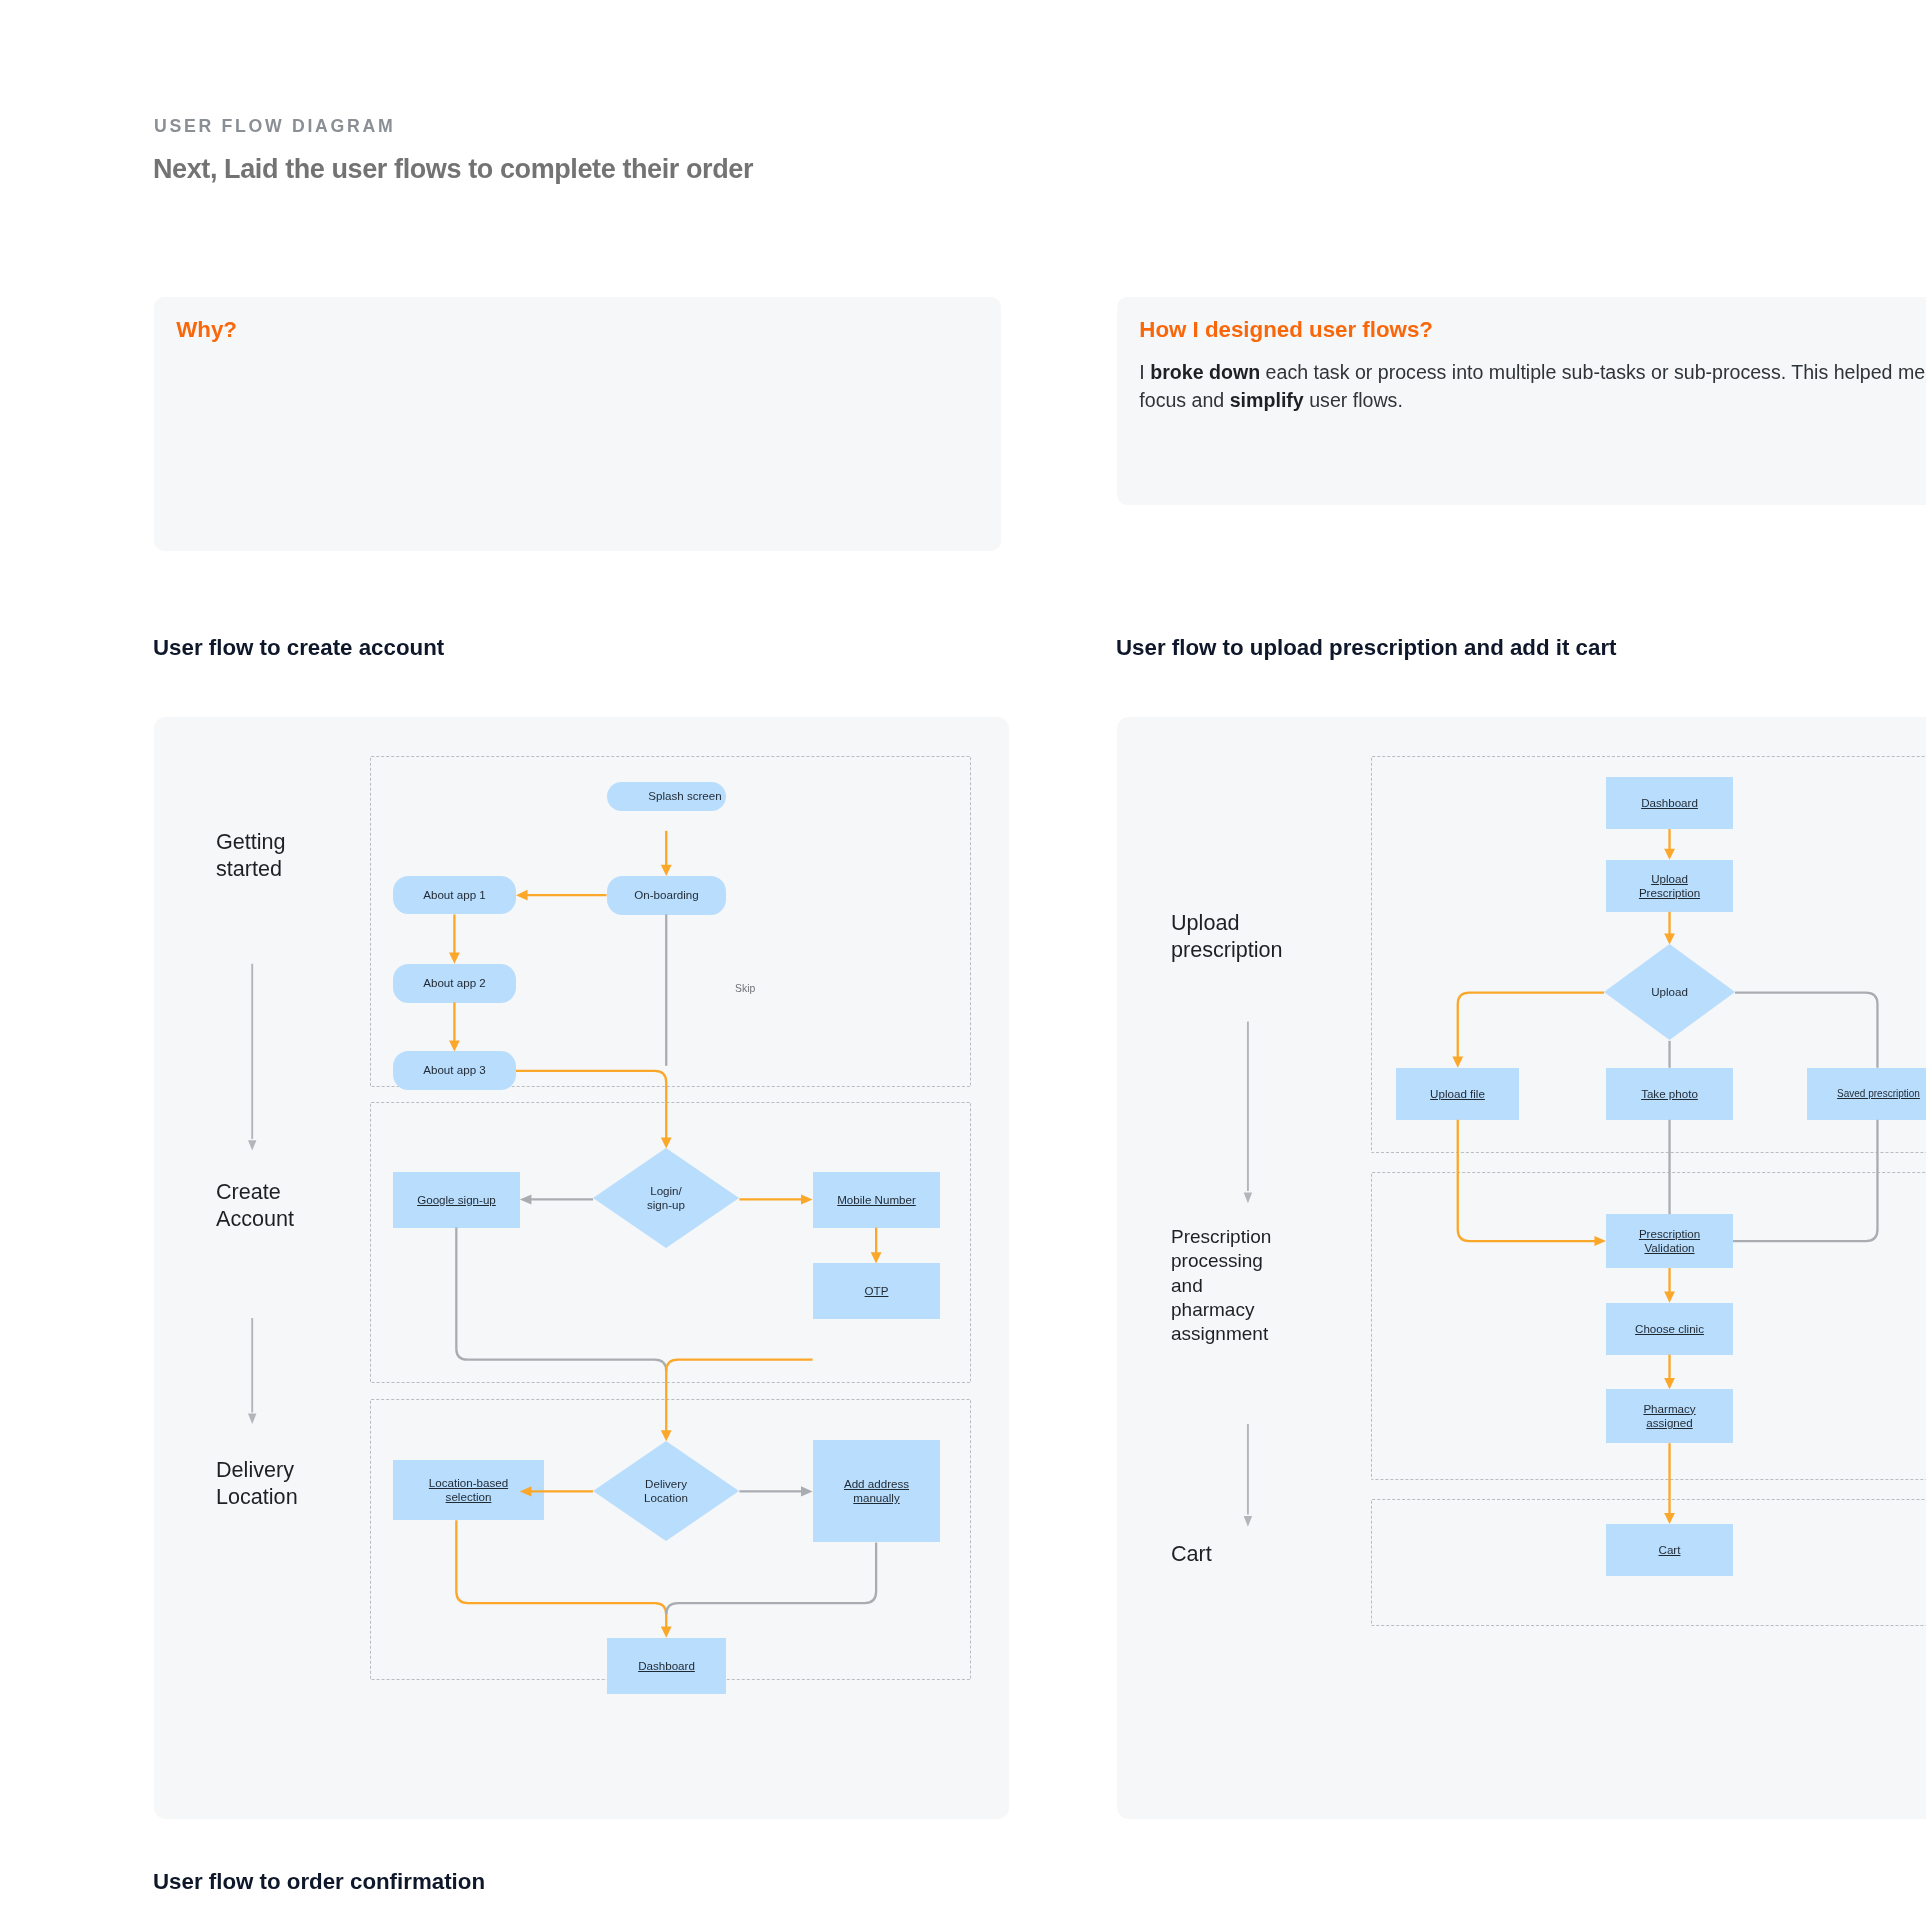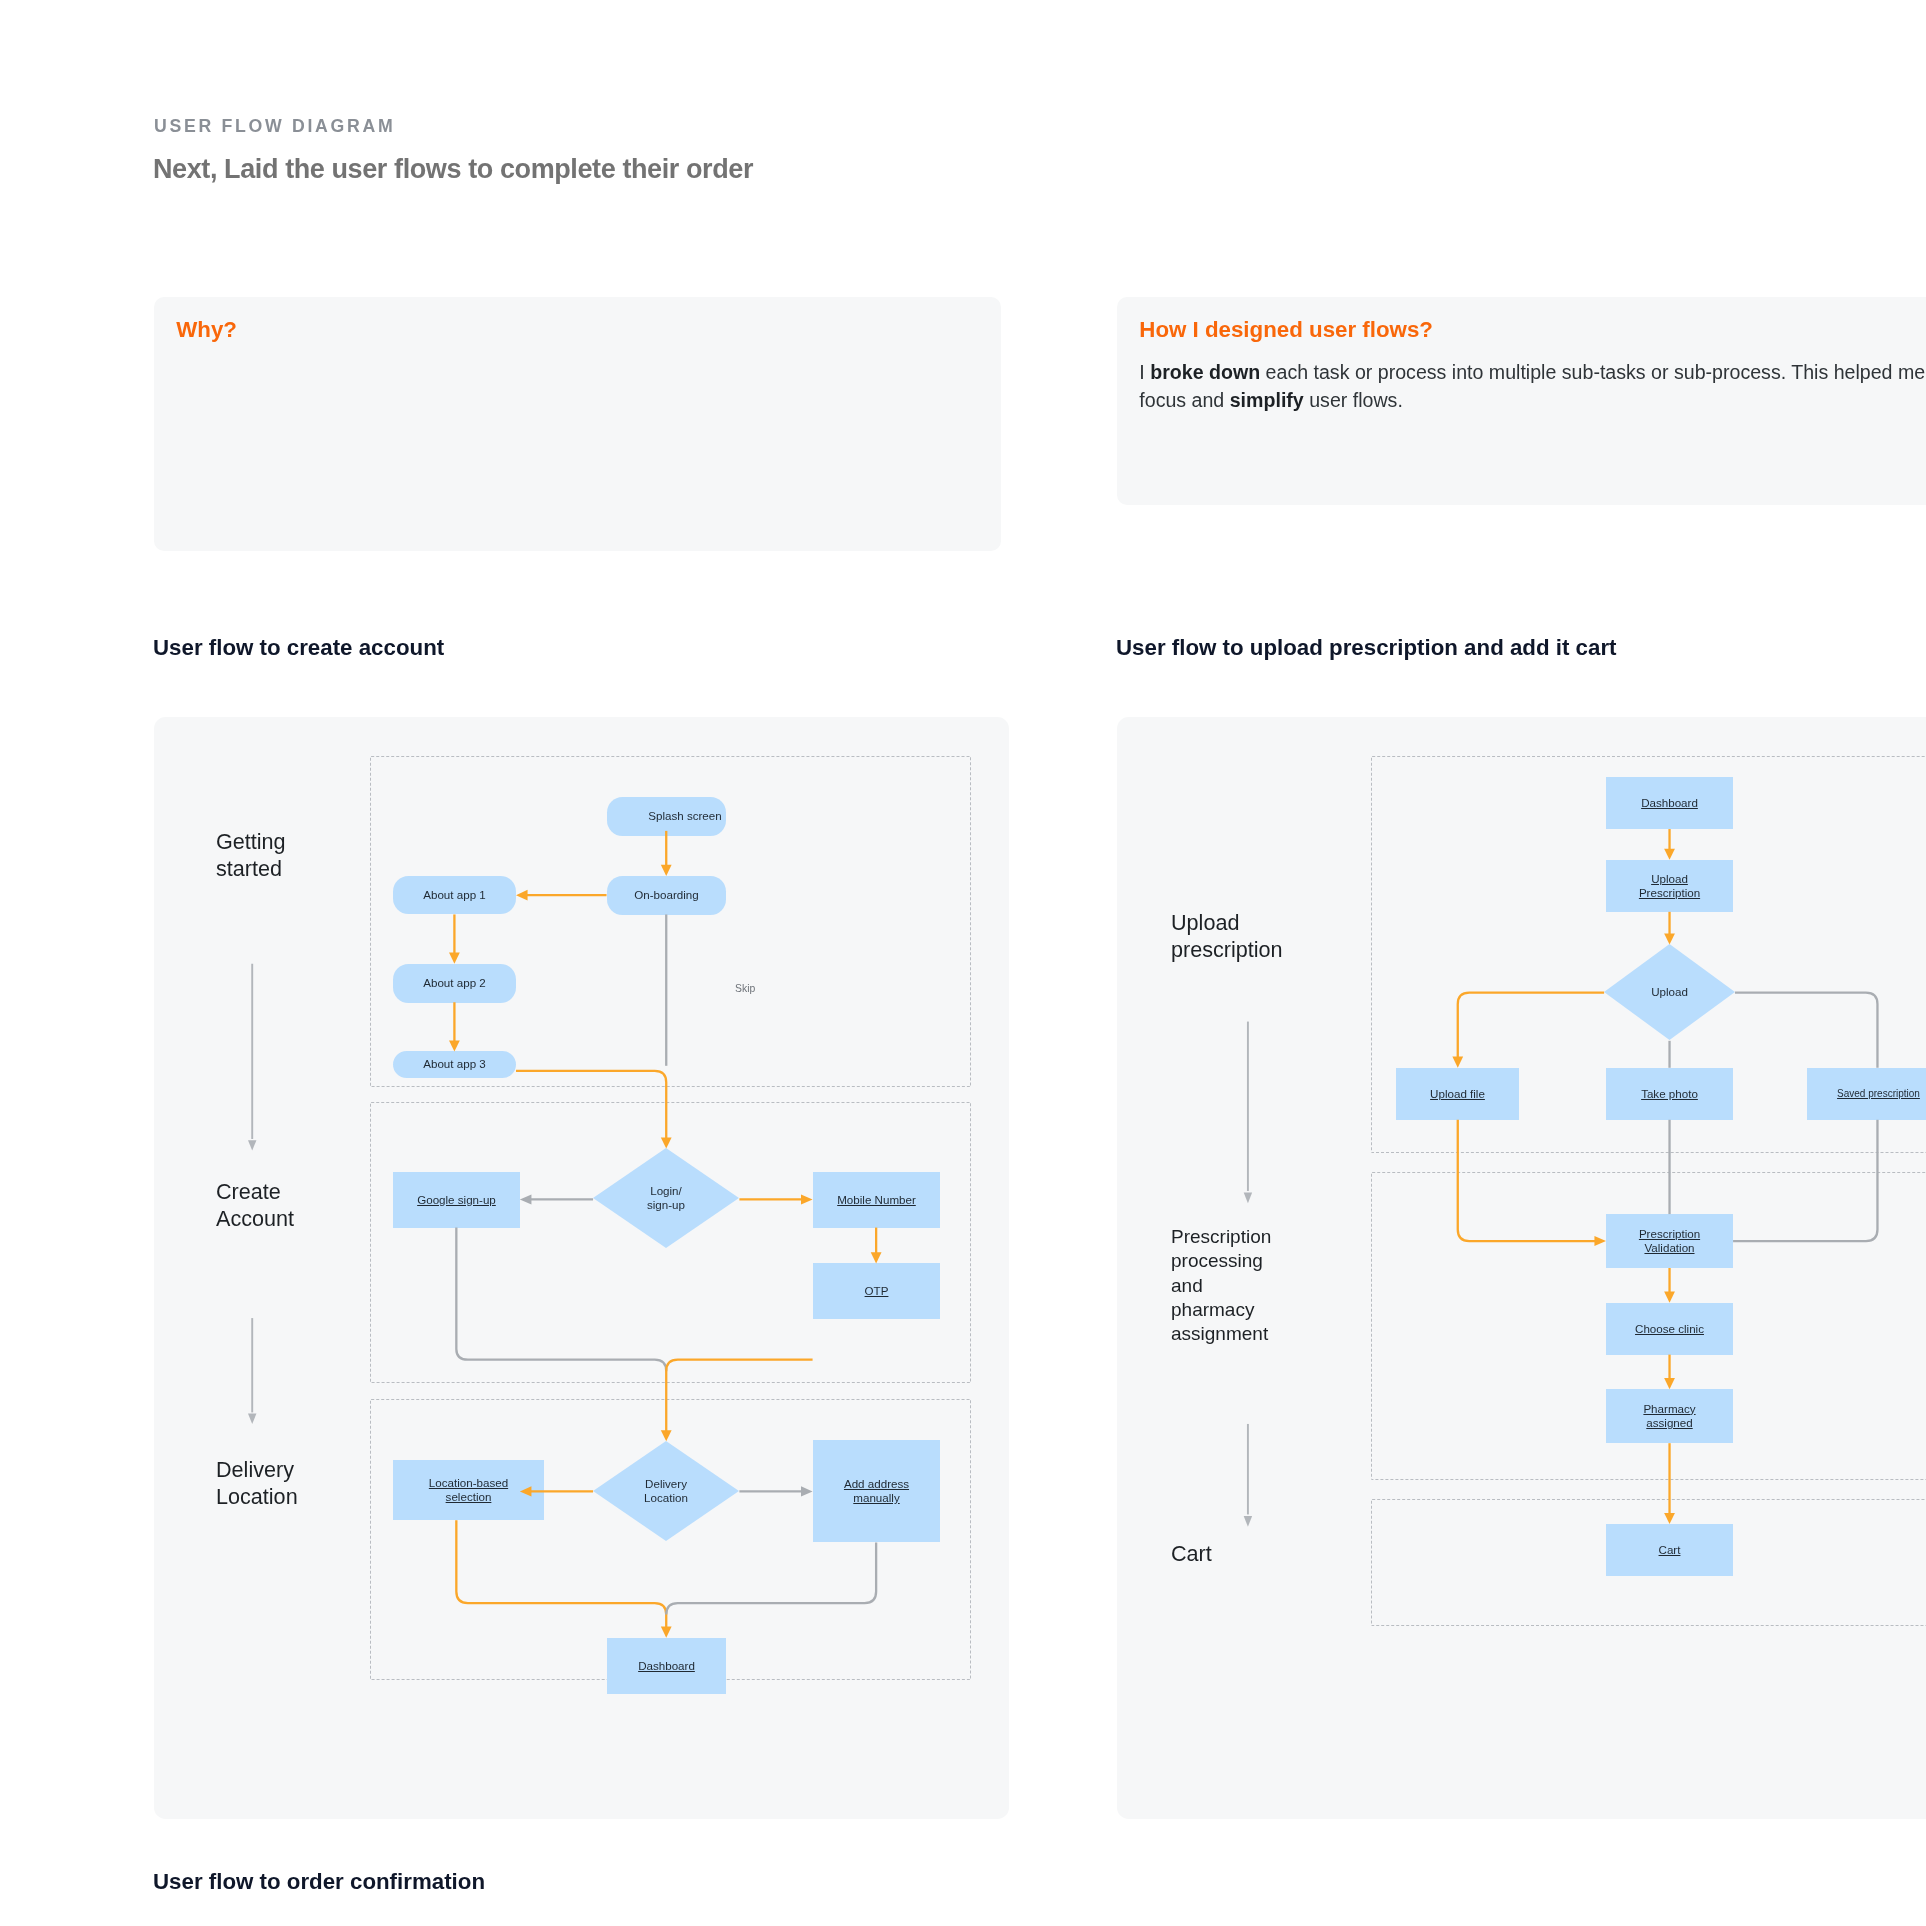--- a/index.html
+++ b/index.html
@@ -129,25 +129,25 @@
   <div class="stage-label" style="left:54px; top:740px; white-space:pre-line;">Delivery
 Location</div>
 
   <svg class="wires" width="855" height="1102" viewBox="0 0 2220 2860">
     <line class="edge-g-thin" x1="255" y1="640" x2="255" y2="1095"></line>
     <polygon points="255,1125 244,1098 266,1098" fill="#b2b6bb"></polygon>
     <line class="edge-g-thin" x1="255" y1="1560" x2="255" y2="1805"></line>
     <polygon points="255,1835 244,1808 266,1808" fill="#b2b6bb"></polygon>
   </svg>
 
-  <div class="node r28 n-md" style="left:453px; top:80px;  width:119px; height:39px;padding-left:40px;">Splash screen</div>
+  <div class="node r28 n-md" style="left:453px; top:65px;  width:119px; height:29px;padding-left:40px;">Splash screen</div>
   <div class="node r28 n-md" style="left:453px; top:159px;  width:119px; height:39px;">On-boarding</div>
   <div class="node r28 n-md" style="left:239px;  top:159px;  width:123px; height:38px;">About app 1</div>
   <div class="node r28 n-md" style="left:239px;  top:247px;  width:123px; height:39px;">About app 2</div>
-  <div class="node r28 n-md" style="left:239px;  top:334px;  width:123px; height:27px;">About app 3</div>
+  <div class="node r28 n-md" style="left:239px;  top:334px;  width:123px; height:39px;">About app 3</div>
 
   <div class="diamond n-md" style="left:439px; top:431px; width:146px; height:100px; white-space:pre-line;">Login/
 sign-up</div>
   <div class="node r4 n-md" style="left:239px;  top:455px; width:127px; height:56px;">Google sign-up</div>
   <div class="node r4 n-md" style="left:659px; top:455px; width:127px; height:56px;">Mobile Number</div>
   <div class="node r4 n-md" style="left:659px; top:546px; width:127px; height:56px;">OTP</div>
 
   <div class="diamond n-md" style="left:439px; top:724px; width:146px; height:100px; white-space:pre-line;">Delivery
 Location</div>
   <div class="node r4 n-md" style="left:239px;  top:743px; width:151px; height:60px; white-space:pre-line;">Location-based

